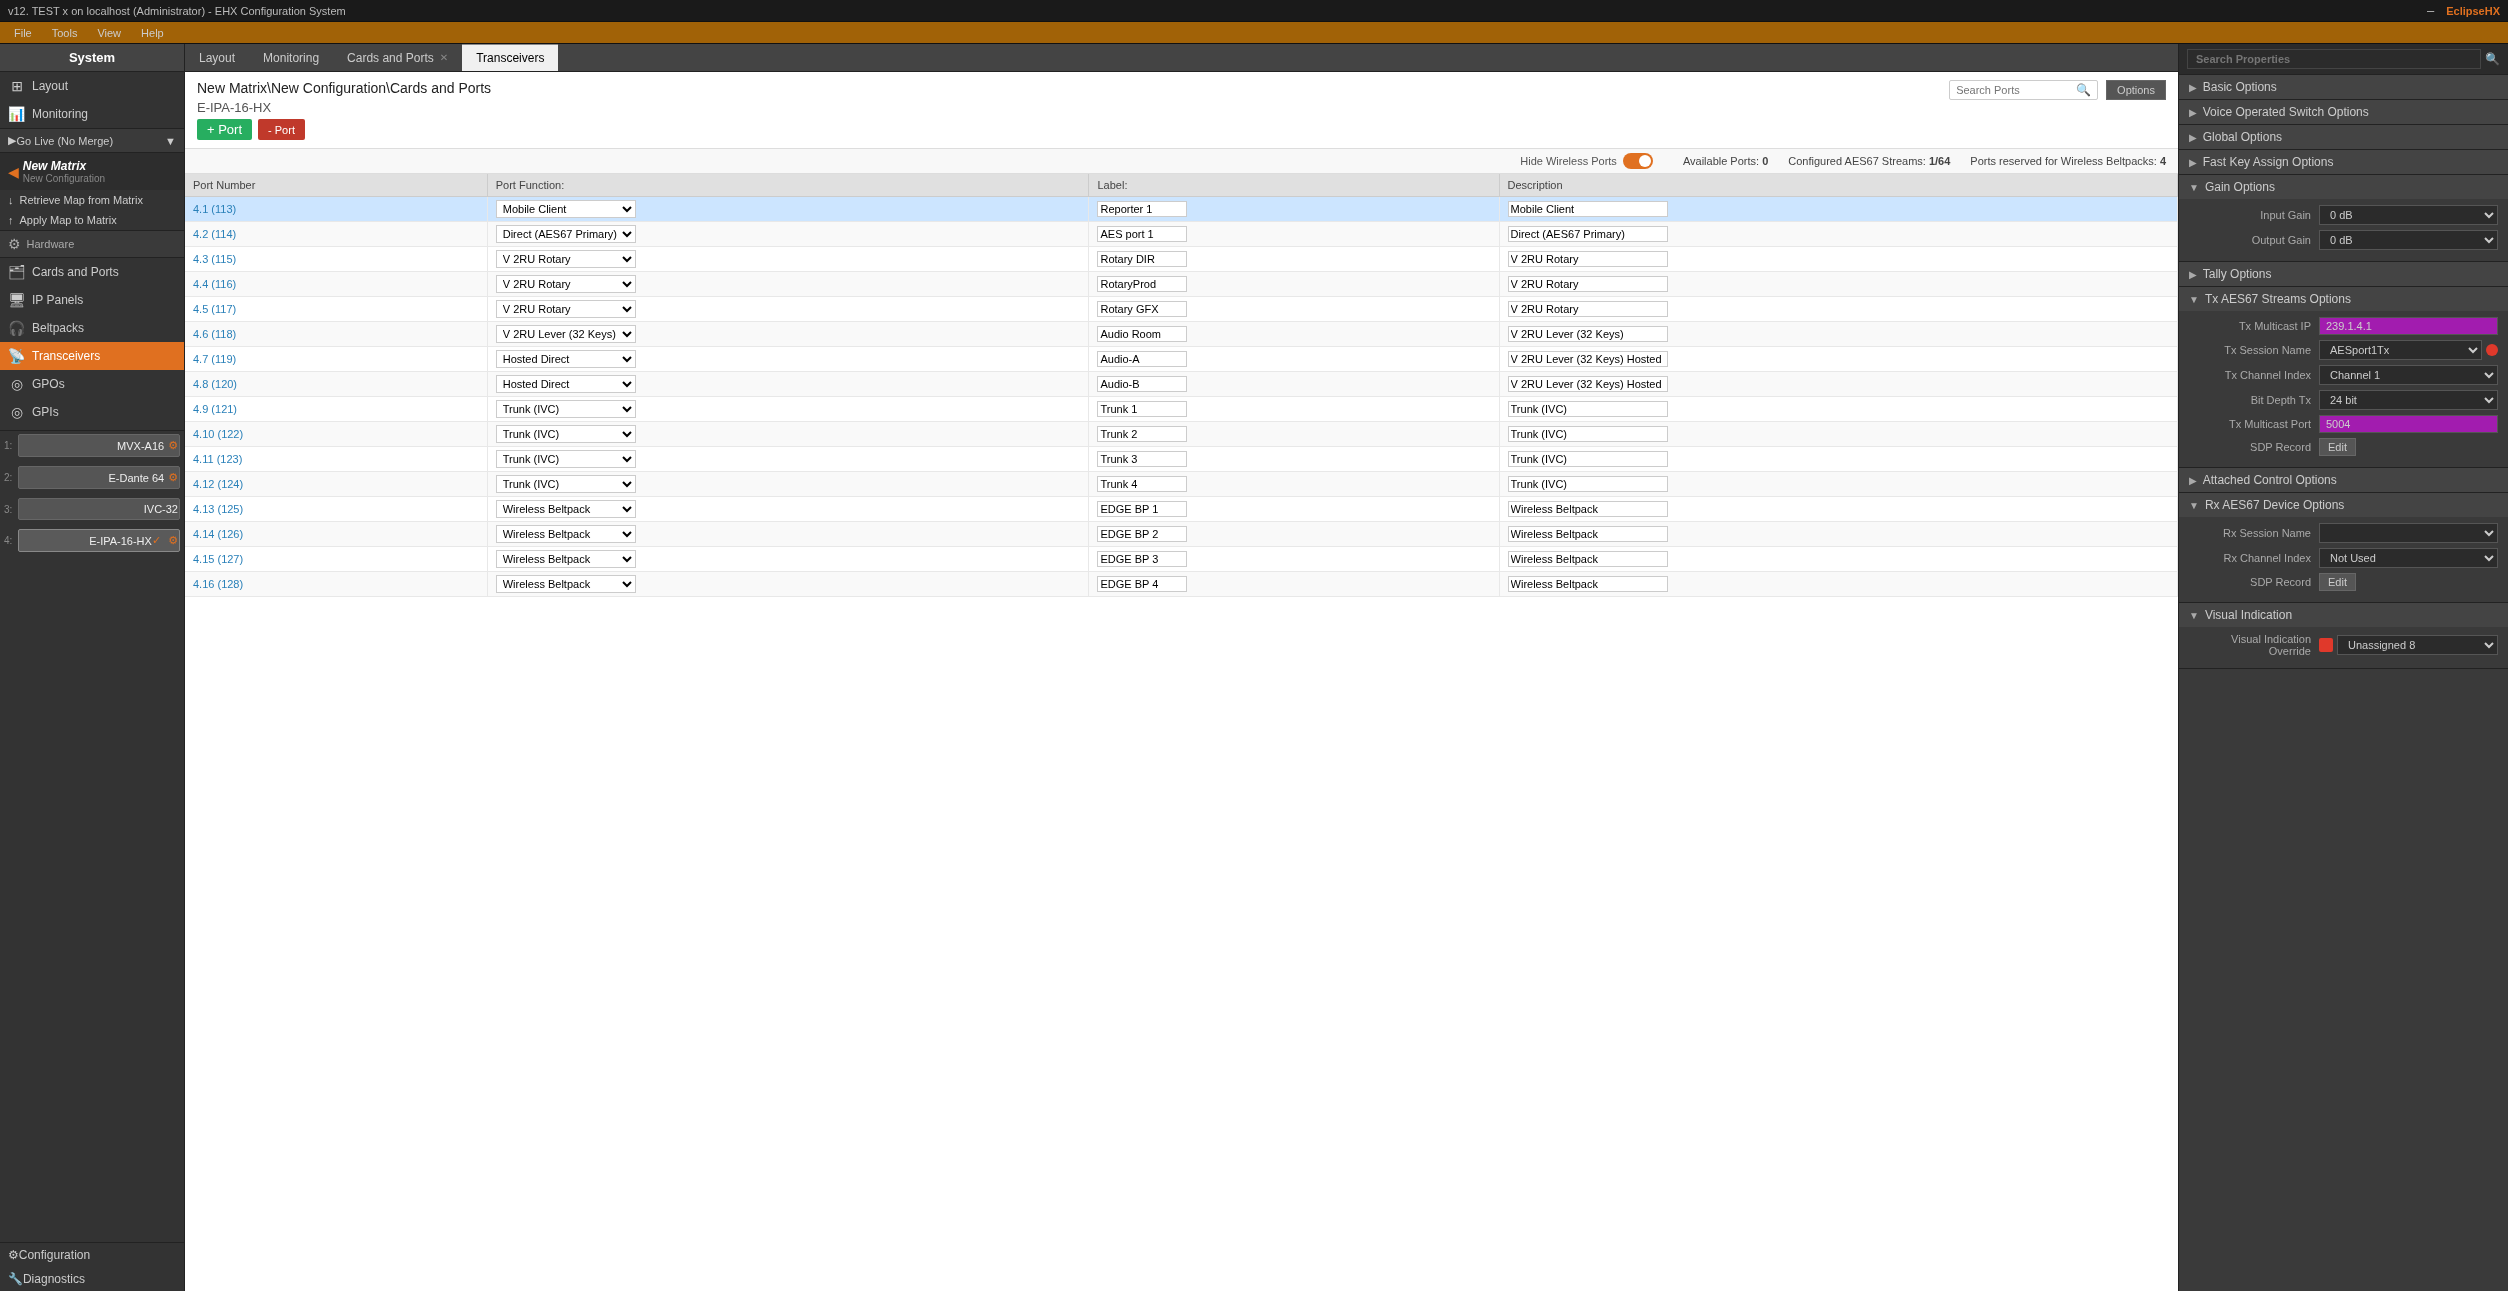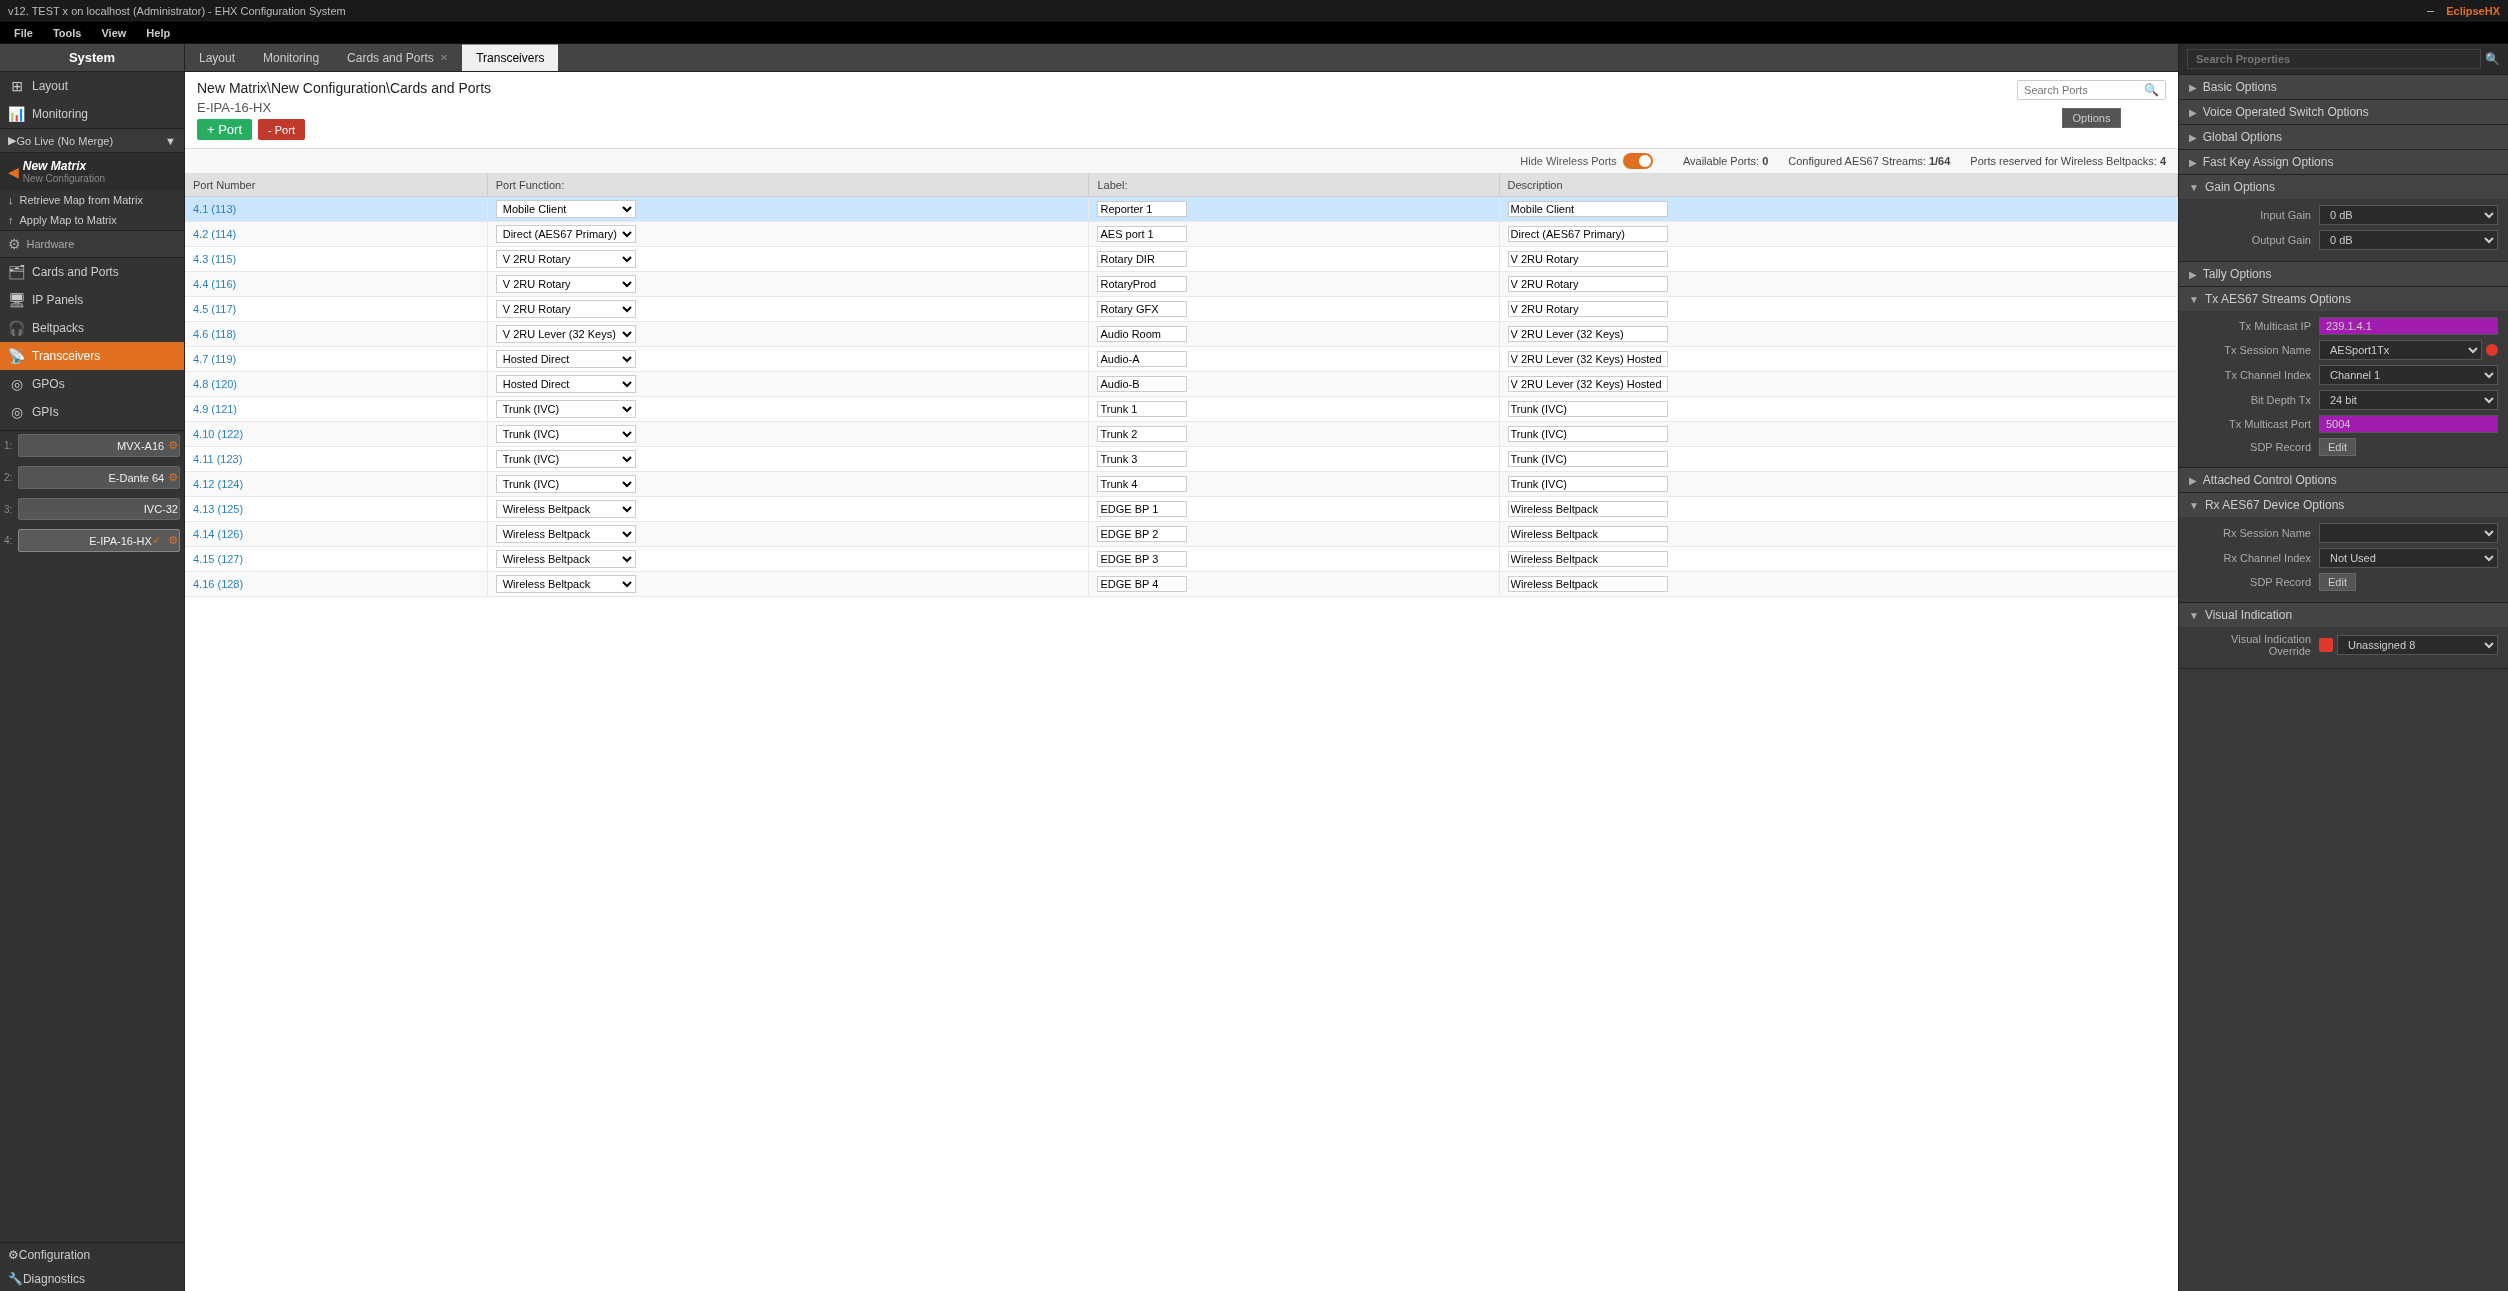--- a/index.html
+++ b/index.html
@@ -5,21 +5,21 @@
     * { box-sizing: border-box; margin: 0; padding: 0; }
     body { font-family: 'Segoe UI', Arial, sans-serif; font-size: 12px; background: #2b2b2b; color: #ccc; overflow: hidden; }
 
     
     .titlebar { background: #1a1a1a; color: #bbb; height: 22px; display: flex; align-items: center; padding: 0 8px; font-size: 11px; border-bottom: 1px solid #111; }
     .titlebar-title { flex: 1; }
     .titlebar-controls { display: flex; gap: 8px; align-items: center; font-size: 13px; }
     .titlebar-logo { margin-left: 12px; font-size: 11px; color: #e07020; font-weight: bold; }
 
     
-    .menubar { background: #000000; height: 22px; display: flex; align-items: center; padding: 0 4px; border-bottom: 1px solid #111; font-weight: bold; }
+    .menubar { background: #a16207; height: 22px; display: flex; align-items: center; padding: 0 4px; border-bottom: 1px solid #111; }
     .menubar-item { padding: 2px 10px; color: #ccc; cursor: pointer; font-size: 11px; }
 
     
     .main-layout { display: flex; height: calc(100vh - 44px); }
 
     
     .sidebar { width: 185px; background: #333; border-right: 1px solid #222; display: flex; flex-direction: column; flex-shrink: 0; }
     .sidebar-system-header { background: #444; color: #fff; text-align: center; padding: 6px; font-size: 13px; font-weight: bold; border-bottom: 1px solid #222; }
     .sidebar-item { display: flex; align-items: center; padding: 5px 8px; cursor: pointer; color: #ccc; font-size: 12px; }
     .sidebar-item .icon { width: 18px; height: 18px; margin-right: 6px; display: inline-flex; align-items: center; justify-content: center; font-size: 14px; }
@@ -250,21 +250,21 @@
     <div class="ports-header">
       <div style="display:flex; justify-content:space-between; align-items:flex-start;">
         <div>
           <div class="ports-breadcrumb">New Matrix\New Configuration\Cards and Ports</div>
           <div class="ports-device">E-IPA-16-HX</div>
           <div class="ports-actions">
             <button class="btn-add-port">+ Port</button>
             <button class="btn-remove-port">- Port</button>
           </div>
         </div>
-        <div style="display:flex; align-items:center; gap:8px;flex-direction:column;">
+        <div style="display:flex; align-items:center; gap:8px;">
           <div class="ports-stats-search">
             <input type="text" placeholder="Search Ports" style="">
             <span>🔍</span>
           </div>
           <button style="background:#555;color:#ccc;border:1px solid #666;padding:3px 10px;font-size:11px;cursor:pointer;">Options</button>
         </div>
       </div>
     </div>
 
     <div class="stats-right">

